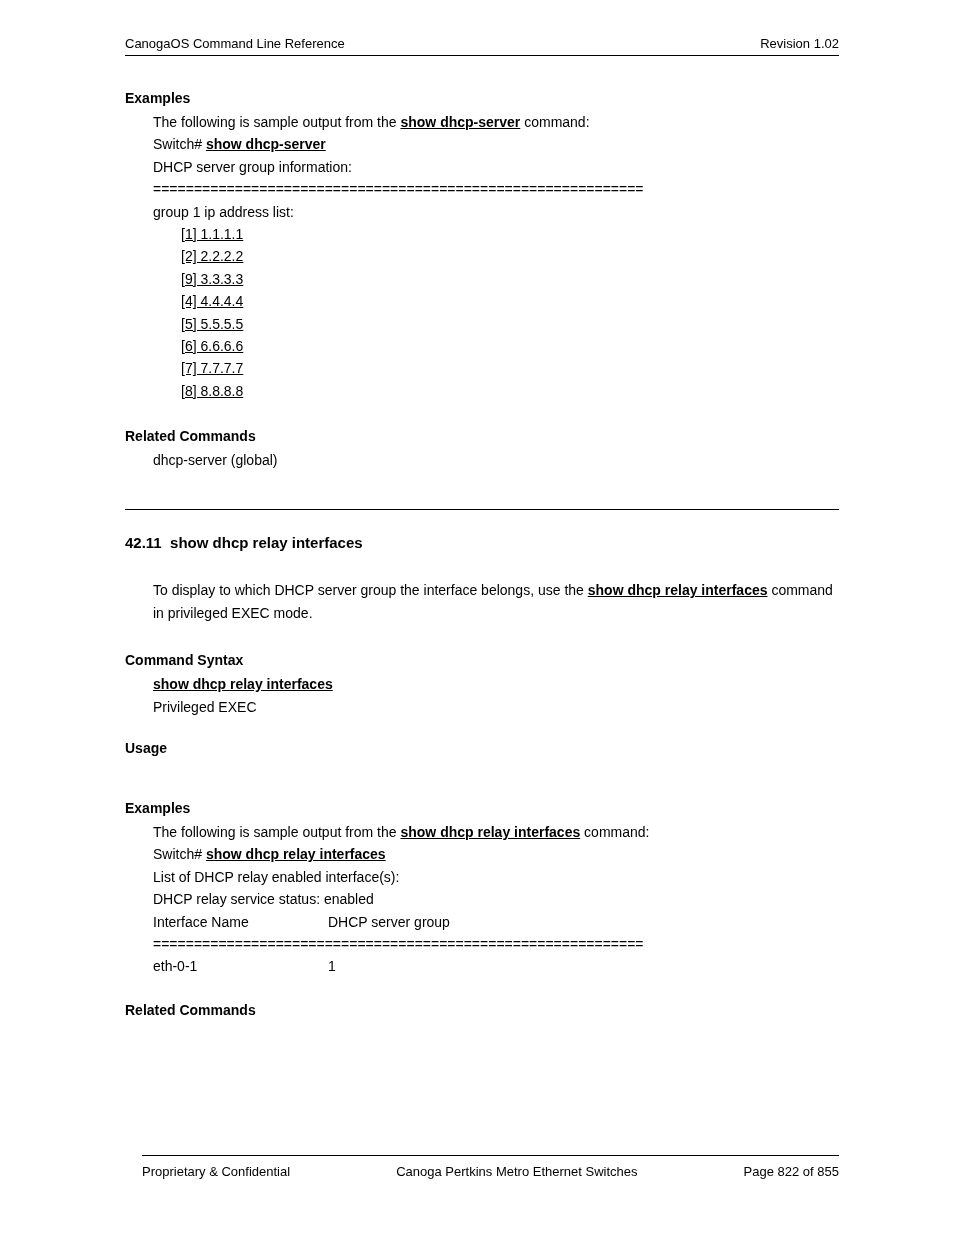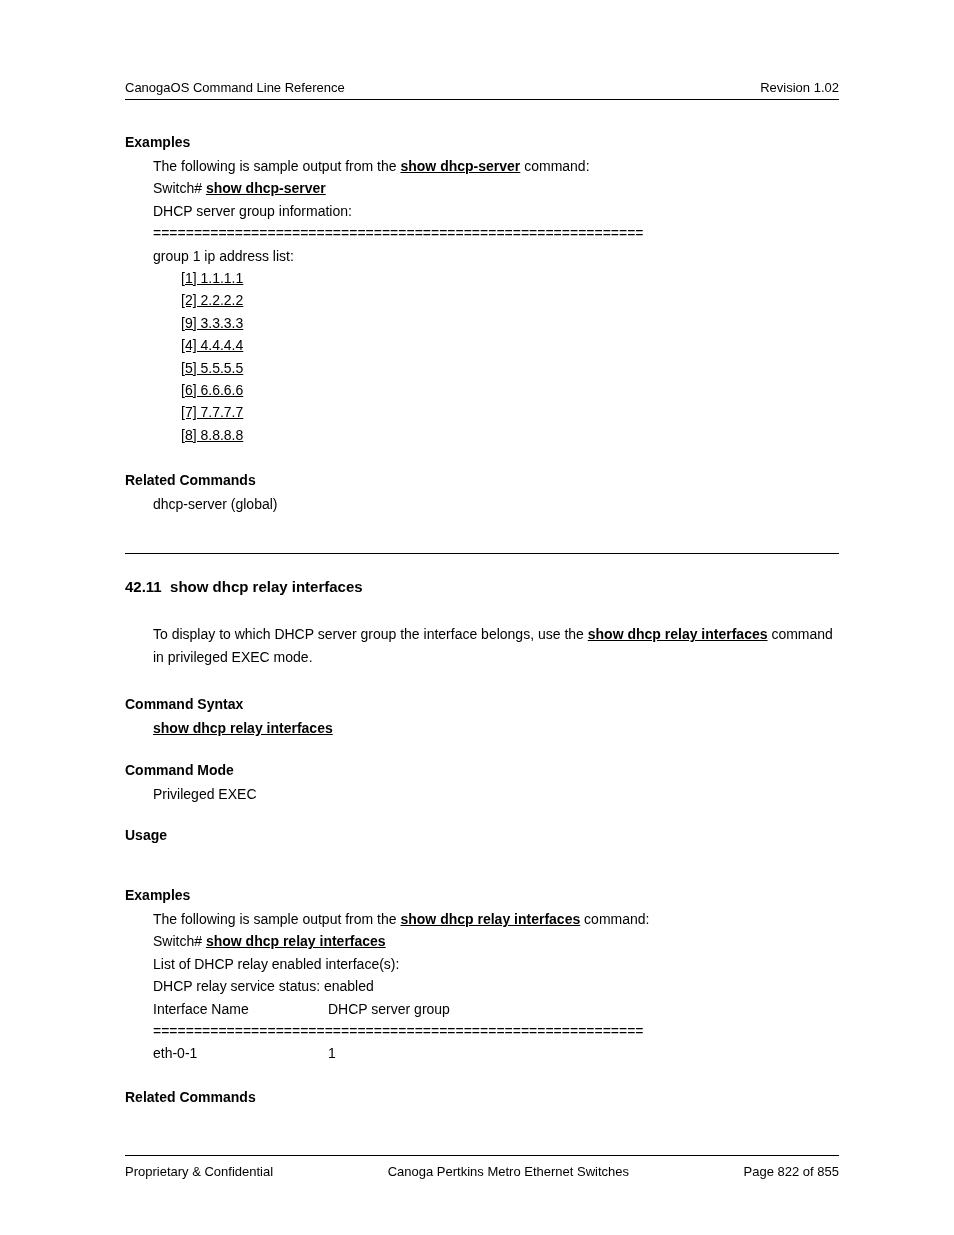--- a/index.html
+++ b/index.html
@@ -8,21 +8,21 @@
     color: #000;
     background: #fff;
     margin: 0;
     padding: 0;
   }
   .page {
     width: 954px;
     height: 1235px;
     position: relative;
     box-sizing: border-box;
-    padding: 80px 115px 50px 125px;
+    padding: 36px 115px 50px 125px;
   }
   .header-row {
     display: flex;
     justify-content: space-between;
     font-size: 13px;
     padding-bottom: 4px;
     border-bottom: 1.5px solid #000;
     margin-bottom: 34px;
   }
   .sec-head {
@@ -40,21 +40,21 @@
     margin-top: 38px;
     margin-bottom: 24px;
   }
   h2.section-title {
     font-size: 15px;
     font-weight: bold;
     margin: 0 0 28px 0;
   }
   .footer-row {
     position: absolute;
-    left: 125px;
+    left: 142px;
     right: 115px;
     bottom: 56px;
     border-top: 1px solid #000;
     padding-top: 8px;
     display: flex;
     justify-content: space-between;
     font-size: 13px;
   }
   .table-row { display: flex; }
   .col1 { width: 175px; }
@@ -97,21 +97,20 @@
     <span>42.11</span>&nbsp;&nbsp;<span>show dhcp relay interfaces</span>
   </h2>
 
   <div class="indent1 line" style="margin-bottom:2px">
     <span>To display to which DHCP server group the interface belongs, use the </span><span class="bold">show dhcp relay interfaces</span><span> command in privileged EXEC mode.</span>
   </div>
 
   <div class="sec-head" style="margin-top:28px">Command Syntax</div>
   <div class="indent1 line bold">show dhcp relay interfaces</div>
 
-  <div class="sec-head" style="margin-top:22px">Command Mode</div>
   <div class="indent1 line">Privileged EXEC</div>
 
   <div class="sec-head" style="margin-top:22px">Usage</div>
 
   <div class="sec-head" style="margin-top:44px">Examples</div>
   <div class="indent1 line">
     <span>The following is sample output from the </span><span class="bold">show dhcp relay interfaces</span><span> command:</span>
   </div>
   <div class="indent1 line">
     <span>Switch# </span><span class="bold">show dhcp relay interfaces</span>

